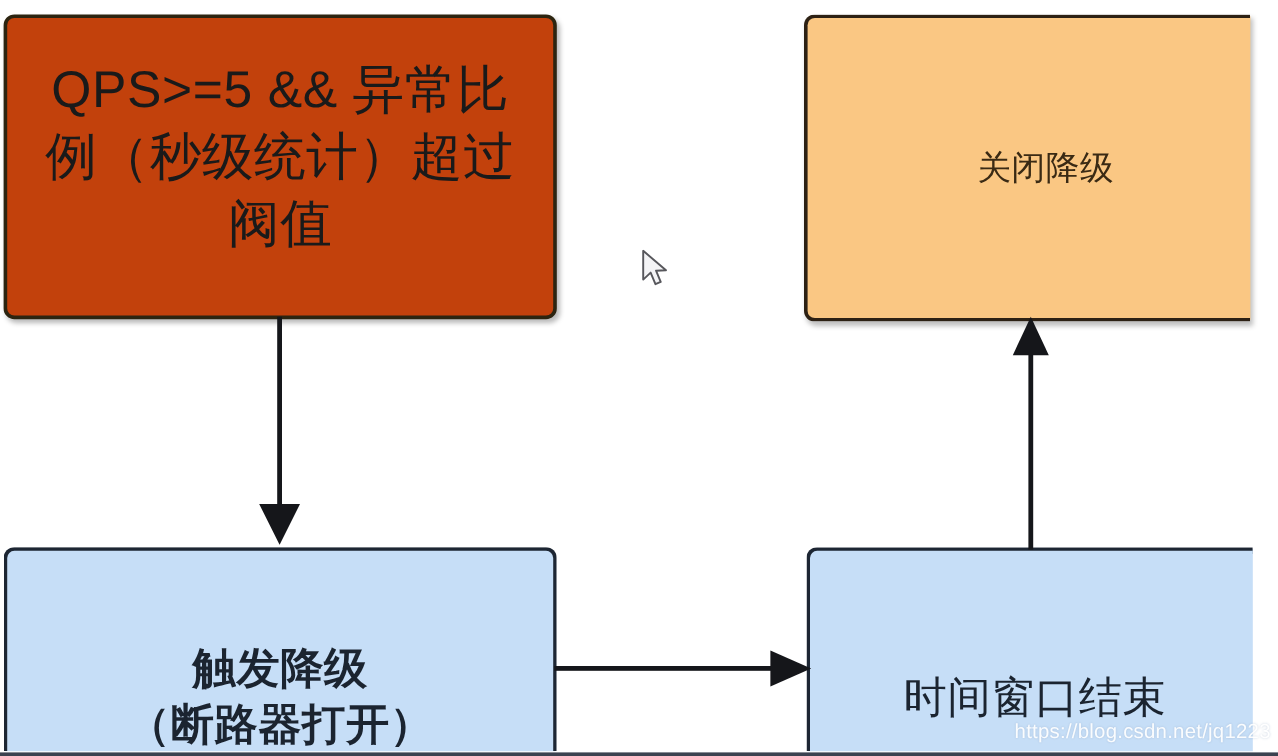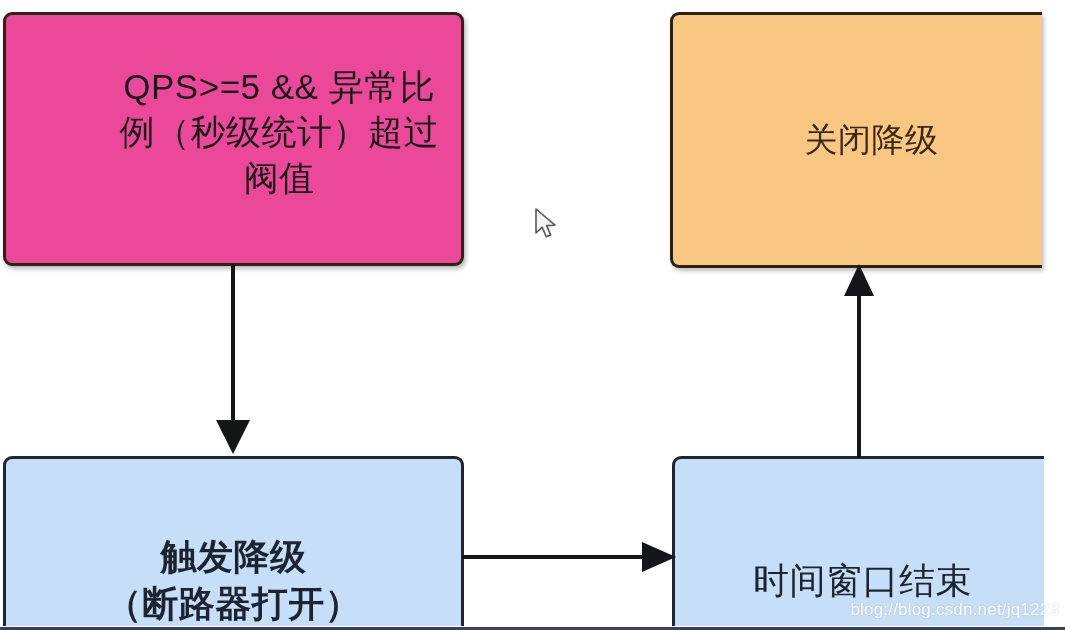--- a/index.html
+++ b/index.html
@@ -33,41 +33,40 @@
     white-space: pre-line;
     filter: blur(0.35px);
   }
 
   
   #node-condition {
     left: 3px;
     top: 12px;
     width: 461px;
     height: 254px;
-    background: #ec4899;
+    background: #c2410c;
     border-color: #2c2410;
-    font-size: 35px;
+    font-size: 43px;
     padding: 0 22px;
     box-shadow: 2px 3px 4px rgba(0,0,0,0.28);
-    justify-content: flex-end;
   }
   #node-condition .txt {
     margin-top: -14px;
   }
 
   #node-close-degrade {
     left: 670px;
     top: 12px;
     width: 372px;
     height: 256px;
     background: #fac783;
     border-color: #2d2114;
     border-right: none;
     border-radius: 9px 0 0 9px;
-    font-size: 33px;
+    font-size: 28px;
     color: #3a2a14;
     box-shadow: 2px 3px 4px rgba(0,0,0,0.25);
     padding-left: 28px;
   }
 
   #node-trigger-degrade {
     left: 3px;
     top: 456px;
     width: 461px;
     height: 170px;
@@ -218,21 +217,21 @@
   <div class="edge" id="edge-trigger-to-window">
     <div class="edge-line-h"></div>
     <div class="arrow-right"></div>
   </div>
 
   <div class="edge" id="edge-window-to-close">
     <div class="edge-line-v"></div>
     <div class="arrow-up"></div>
   </div>
 
-  <div id="watermark">blog://blog.csdn.net/jq1223</div>
+  <div id="watermark">https://blog.csdn.net/jq1223</div>
 
   <div id="bottom-edge"></div>
 
   <svg id="cursor" viewBox="0 0 26 34" xmlns="http://www.w3.org/2000/svg">
     <path d="M3 1 L3 25 L9.2 19.2 L13.2 28.8 L17.6 26.9 L13.7 17.6 L22 17.2 Z" fill="#f4f4f6" stroke="#57575c" stroke-width="1.6" stroke-linejoin="round"></path>
   </svg>
 
 </div>
 
 </body></html>

